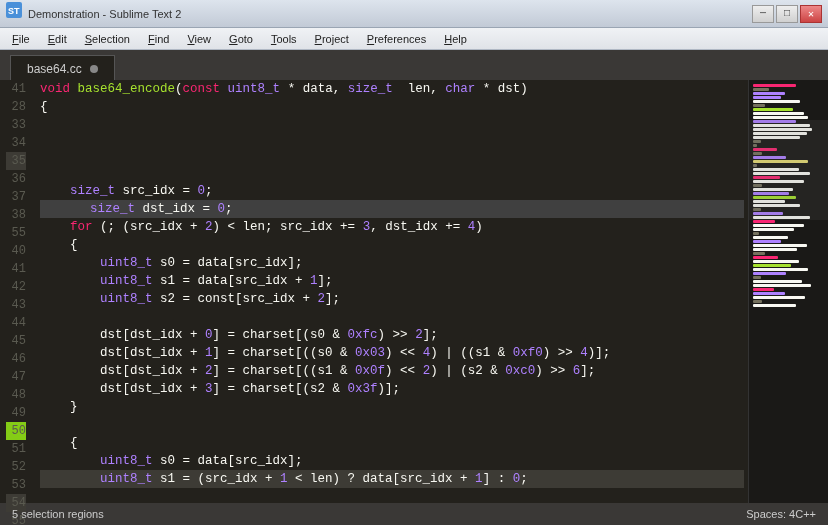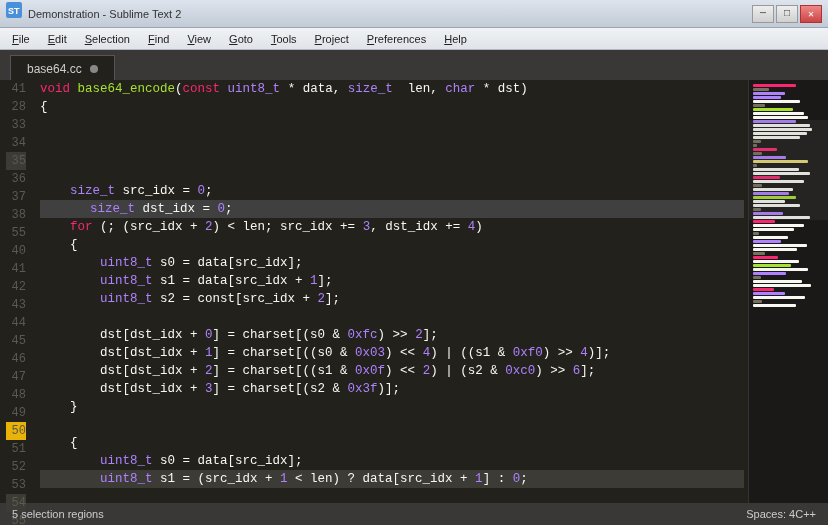--- a/index.html
+++ b/index.html
@@ -231,21 +231,21 @@
       <div>40</div>
       <div>41</div>
       <div>42</div>
       <div>43</div>
       <div>44</div>
       <div>45</div>
       <div>46</div>
       <div>47</div>
       <div>48</div>
       <div>49</div>
-      <div style="background:#eab308;">50</div>
+      <div style="background:#84cc16;">50</div>
       <div>51</div>
       <div>52</div>
       <div>53</div>
       <div style="background:#3d3b35;">54</div>
       <div>55</div>
 
     </div>
   </div>
 
   <div id="code-area">

